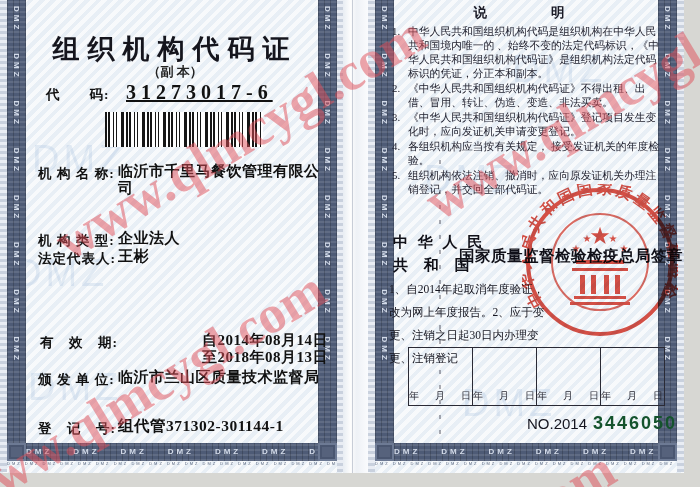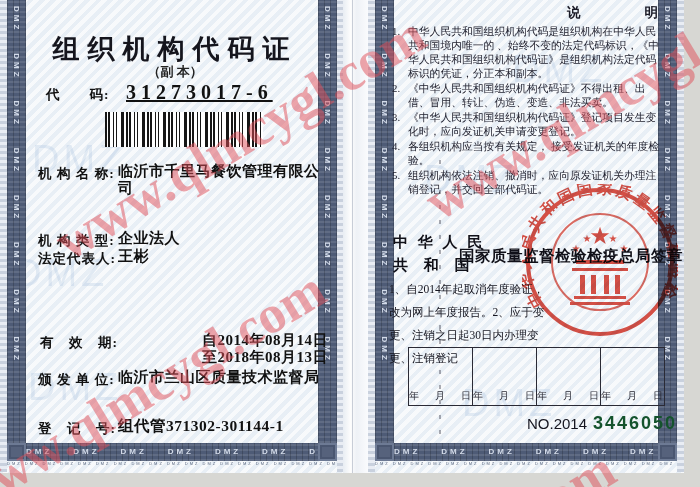--- a/index.html
+++ b/index.html
@@ -33,21 +33,21 @@
       letter-spacing:8px;color:#15151d;z-index:5;}
   .sub{position:absolute;left:30px;width:290px;text-align:center;top:63px;font-size:13px;font-weight:bold;color:#222;z-index:5;}
   .row{position:absolute;left:38px;display:flex;align-items:flex-start;z-index:5;color:#111;}
   .lbl{font-weight:bold;font-size:13.5px;letter-spacing:1px;white-space:pre;width:80px;flex:none;padding-top:2px;}
   .val{font-weight:bold;font-size:15px;letter-spacing:.5px;line-height:16.5px;width:210px;}
   .codeval{font-weight:bold;font-size:20px;letter-spacing:5px;line-height:20px;margin-top:-2px;white-space:nowrap;text-decoration:underline;}
   .barcode{position:absolute;left:105px;top:112px;width:158px;height:35px;z-index:5;
     background:repeating-linear-gradient(90deg,#161616 0 2px,#fff 2px 3px,#161616 3px 5px,#fff 5px 8px,
                #161616 8px 9px,#fff 9px 11px,#161616 11px 12px,#fff 12px 16px,#161616 16px 19px,#fff 19px 21px);}
   
-  .notes-title{position:absolute;left:380px;width:280px;top:4px;text-align:right;font-size:13.5px;
+  .notes-title{position:absolute;left:380px;width:280px;top:4px;text-align:center;font-size:13.5px;
       font-weight:bold;letter-spacing:2px;color:#1a1a26;z-index:5;white-space:pre;}
   .notes{position:absolute;left:392px;top:24px;width:272px;z-index:5;color:#1c1c2a;}
   .note-item{position:relative;padding-left:16px;font-size:10.8px;line-height:14px;margin-bottom:1px;}
   .note-item .num{position:absolute;left:0;top:0;}
   .authority{position:absolute;left:393px;top:233px;z-index:5;color:#101018;font-weight:bold;}
   .authority .a1{font-size:15px;letter-spacing:3px;}
   .authority .a2{font-size:15px;letter-spacing:6px;margin-top:4px;}
   .signature{position:absolute;left:459px;top:246px;font-size:15.5px;font-weight:bold;color:#101018;
       white-space:nowrap;z-index:5;letter-spacing:.5px;}
   .annual-note{position:absolute;left:389px;top:278px;width:162px;font-size:11.5px;line-height:23px;

